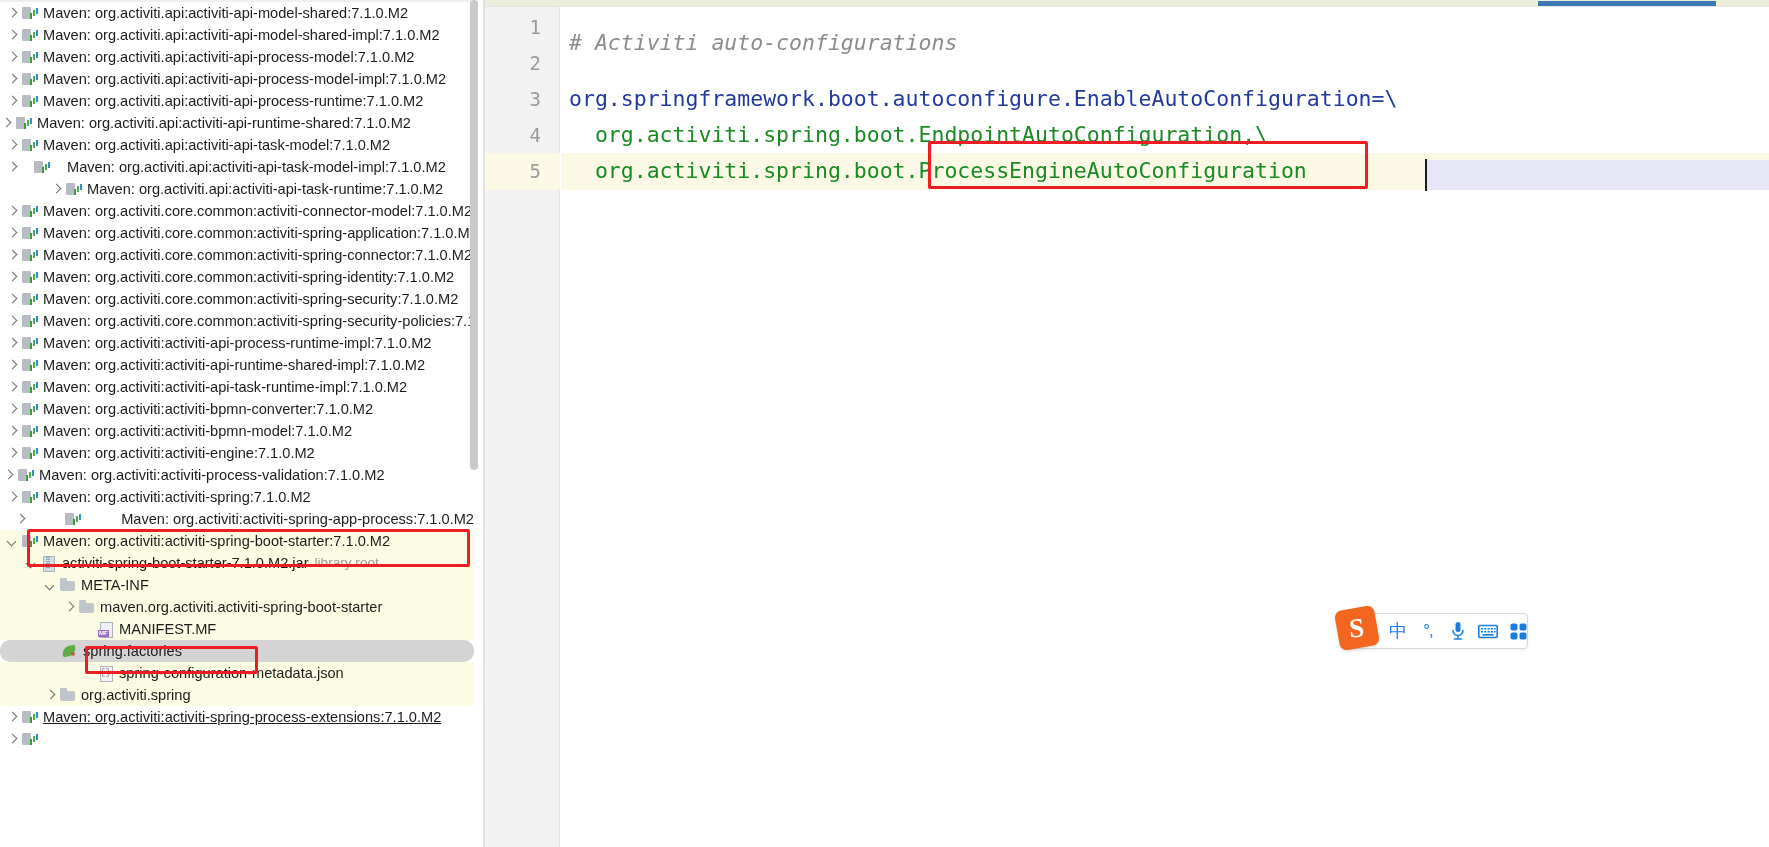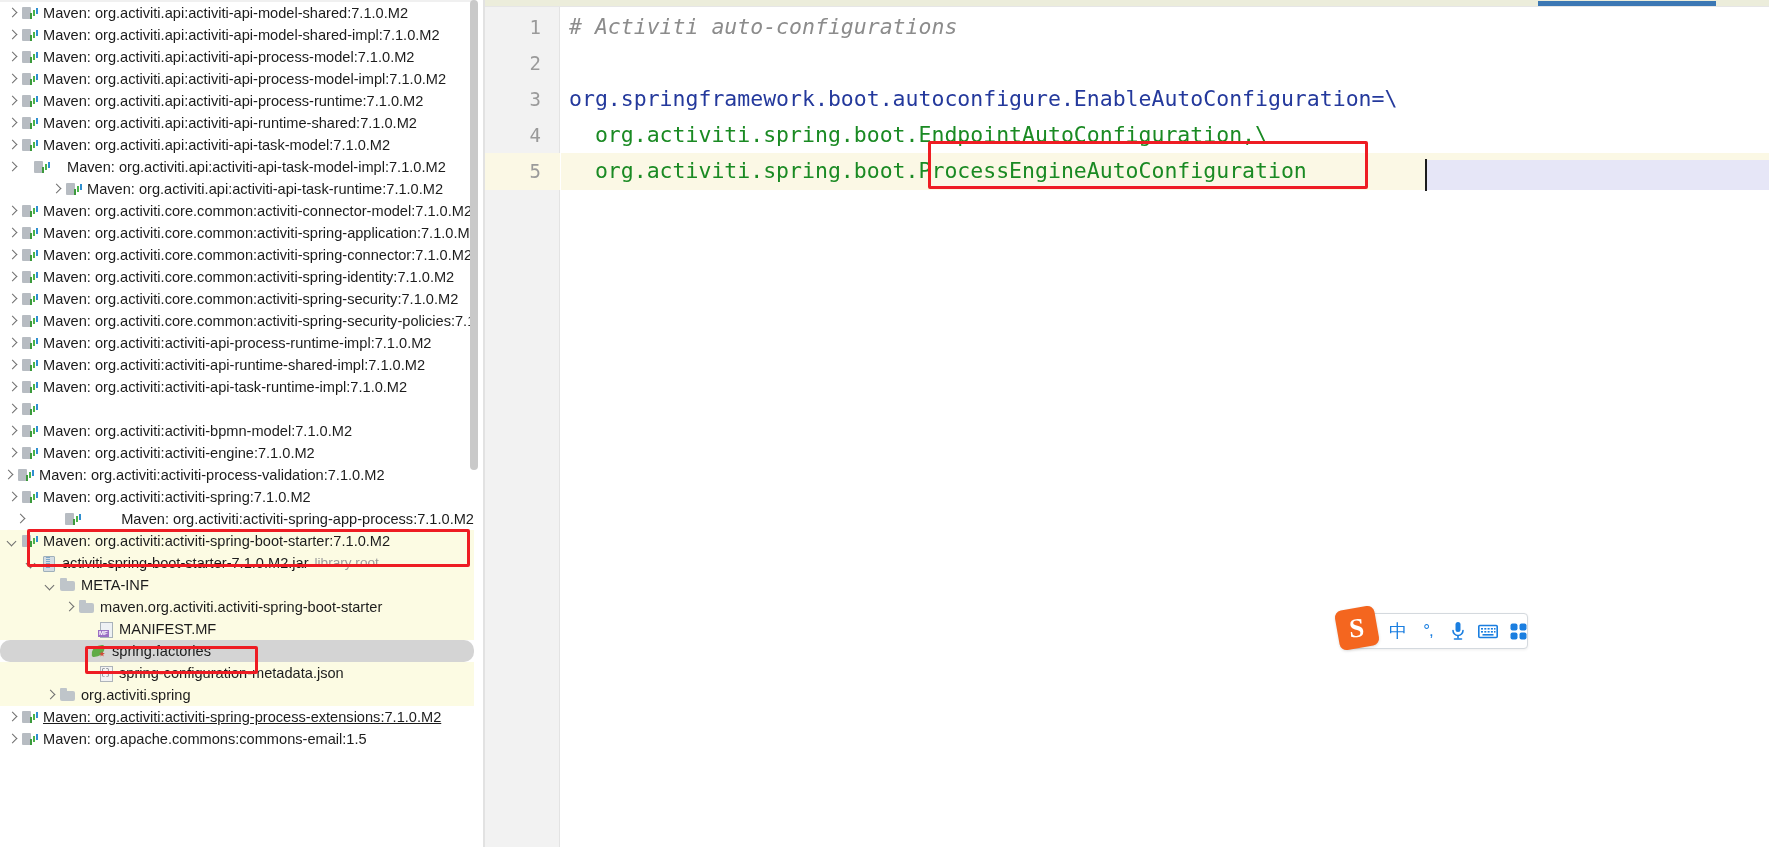--- a/index.html
+++ b/index.html
@@ -405,21 +405,21 @@
         <div class="tree-row" style="padding-left: 6px;">
           <span class="twisty collapsed"></span>
           <span class="ic ic-maven"></span>
           <span class="tree-label">Maven: org.activiti.api:activiti-api-process-model-impl:7.1.0.M2</span>
         </div>
         <div class="tree-row" style="padding-left: 6px;">
           <span class="twisty collapsed"></span>
           <span class="ic ic-maven"></span>
           <span class="tree-label">Maven: org.activiti.api:activiti-api-process-runtime:7.1.0.M2</span>
         </div>
-        <div class="tree-row" style="padding-left: 6px;">
+        <div class="tree-row" style="padding-left: 0;">
           <span class="twisty collapsed"></span>
           <span class="ic ic-maven"></span>
           <span class="tree-label">Maven: org.activiti.api:activiti-api-runtime-shared:7.1.0.M2</span>
         </div>
         <div class="tree-row" style="padding-left: 6px;">
           <span class="twisty collapsed"></span>
           <span class="ic ic-maven"></span>
           <span class="tree-label">Maven: org.activiti.api:activiti-api-task-model:7.1.0.M2</span>
         </div>
         <div class="tree-row" style="padding-left: 6px; gap: 12px;">
@@ -473,20 +473,21 @@
           <span class="tree-label">Maven: org.activiti:activiti-api-runtime-shared-impl:7.1.0.M2</span>
         </div>
         <div class="tree-row" style="padding-left: 6px;">
           <span class="twisty collapsed"></span>
           <span class="ic ic-maven"></span>
           <span class="tree-label">Maven: org.activiti:activiti-api-task-runtime-impl:7.1.0.M2</span>
         </div>
         <div class="tree-row" style="padding-left: 6px;">
           <span class="twisty collapsed"></span>
           <span class="ic ic-maven"></span>
+          <span class="tree-label">Maven: org.activiti:activiti-bpmn-converter:7.1.0.M2</span>
         </div>
         <div class="tree-row" style="padding-left: 6px;">
           <span class="twisty collapsed"></span>
           <span class="ic ic-maven"></span>
           <span class="tree-label">Maven: org.activiti:activiti-bpmn-model:7.1.0.M2</span>
         </div>
         <div class="tree-row" style="padding-left: 6px;">
           <span class="twisty collapsed"></span>
           <span class="ic ic-maven"></span>
           <span class="tree-label">Maven: org.activiti:activiti-engine:7.1.0.M2</span>
@@ -525,21 +526,21 @@
         <div class="tree-row sel-yellow" style="padding-left: 63px;">
           <span class="twisty collapsed"></span>
           <span class="ic ic-folder"></span>
           <span class="tree-label">maven.org.activiti.activiti-spring-boot-starter</span>
         </div>
         <div class="tree-row sel-yellow" style="padding-left: 82px;">
           <span class="twisty none"></span>
           <span class="ic ic-mf"></span>
           <span class="tree-label">MANIFEST.MF</span>
         </div>
-        <div class="tree-row sel-gray" style="padding-left: 75px; border-radius: 10px;">
+        <div class="tree-row sel-gray" style="padding-left: 46px; border-radius: 10px;">
           <span class="twisty none"></span>
           <span class="ic ic-spring"></span>
           <span class="tree-label">spring.factories</span>
         </div>
         <div class="tree-row sel-yellow" style="padding-left: 82px;">
           <span class="twisty none"></span>
           <span class="ic ic-json"></span>
           <span class="tree-label">spring-configuration-metadata.json</span>
         </div>
         <div class="tree-row sel-yellow" style="padding-left: 44px;">
@@ -548,21 +549,20 @@
           <span class="tree-label">org.activiti.spring</span>
         </div>
         <div class="tree-row" style="padding-left: 6px; text-decoration: underline;">
           <span class="twisty collapsed"></span>
           <span class="ic ic-maven"></span>
           <span class="tree-label">Maven: org.activiti:activiti-spring-process-extensions:7.1.0.M2</span>
         </div>
         <div class="tree-row" style="padding-left: 6px;">
           <span class="twisty collapsed"></span>
           <span class="ic ic-maven"></span>
-          <span class="tree-label">Maven: org.apache.commons:commons-email:1.5</span>
         </div>
       </div>
 
     <div id="tree-scrollbar-track">
       <div id="tree-scrollbar-thumb"></div>
     </div>
     <div id="tree-divider"></div>
   </div>
 
   <div id="editor-pane">
@@ -588,21 +588,21 @@
       <div id="bulb-icon">
         <div class="bulb-glass"></div>
         <div class="bulb-base"></div>
       </div>
     </div>
 
     <div id="code-area">
       <div id="line5-row-hl"></div>
       <div id="selection-hl"></div>
 
-      <div class="code-line c-comment" style="top:2px"># Activiti auto-configurations</div>
+      <div class="code-line c-comment" style="top:18px"># Activiti auto-configurations</div>
       <div class="code-line" style="top:38px"></div>
       <div class="code-line c-key" style="top:74px">org.springframework.boot.autoconfigure.EnableAutoConfiguration=\</div>
       <div class="code-line c-value" style="top:110px">  org.activiti.spring.boot.EndpointAutoConfiguration,\</div>
       <div class="code-line c-value" style="top:146px">  org.activiti.spring.boot.ProcessEngineAutoConfiguration</div>
 
       <div id="text-caret"></div>
     </div>
   </div>
 
   <div class="red-box" id="red-box-editor"></div>

